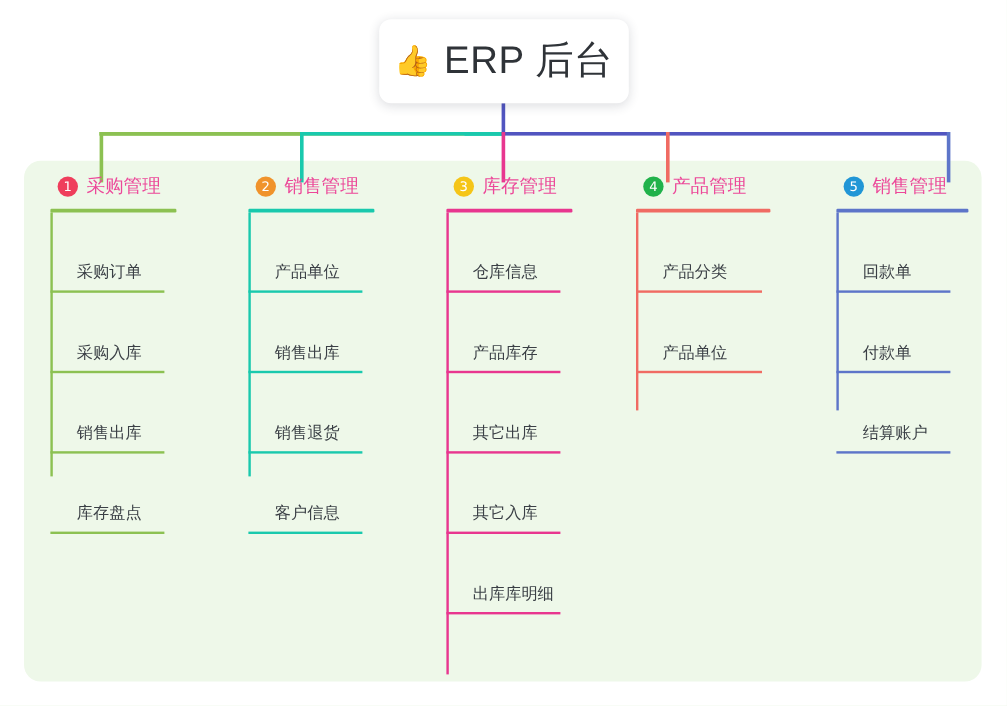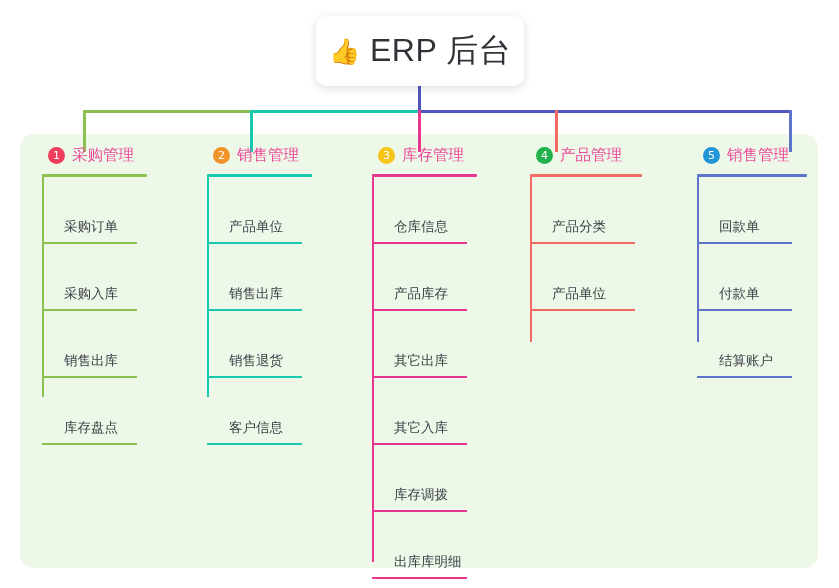--- a/index.html
+++ b/index.html
@@ -227,24 +227,20 @@
           </div>
           <div class="leaf">
             <span class="leaf-label">其它出库</span>
             <div class="leaf-underline" style="width: 95px; background: rgb(232, 54, 143);"></div>
           </div>
           <div class="leaf">
             <span class="leaf-label">其它入库</span>
             <div class="leaf-underline" style="width: 95px; background: rgb(232, 54, 143);"></div>
           </div>
           <div class="leaf">
-            <span class="leaf-label">库存调拨</span>
-            <div class="leaf-underline" style="width: 95px; background: rgb(232, 54, 143);"></div>
-          </div>
-          <div class="leaf">
             <span class="leaf-label">出库库明细</span>
             <div class="leaf-underline" style="width: 95px; background: rgb(232, 54, 143);"></div>
           </div>
         </div>
       </div>
       <div class="column" style="left: 530px; width: 118px;">
         <div class="col-head">
           <span class="badge" style="background: rgb(33, 178, 75);">4</span>
           <span class="col-title">产品管理</span>
         </div>

